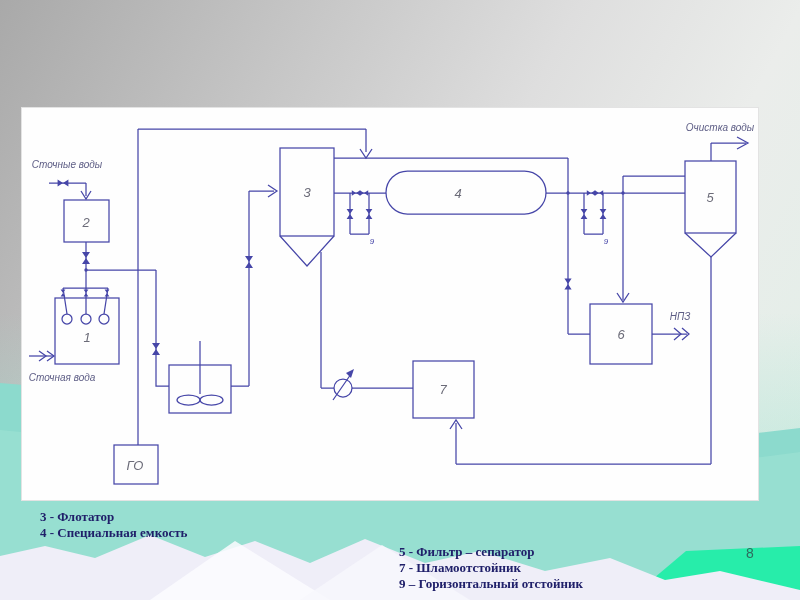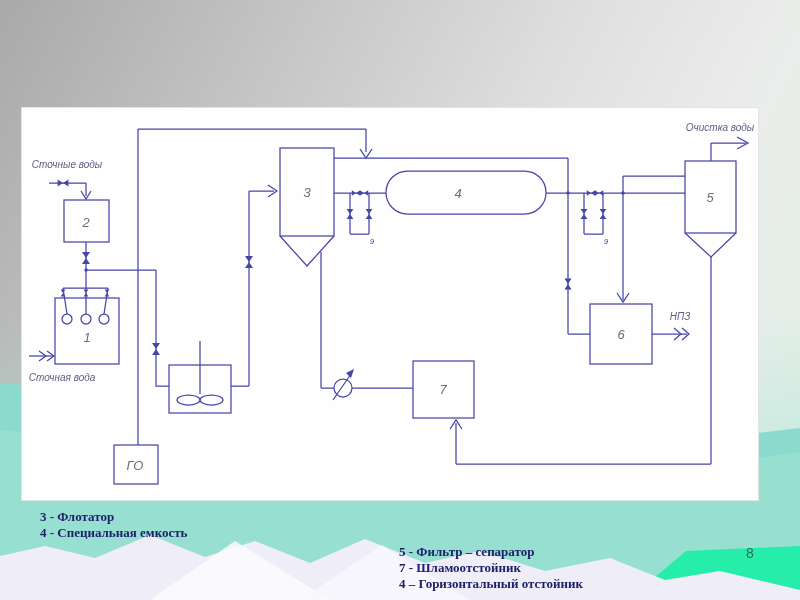--- a/index.html
+++ b/index.html
@@ -157,18 +157,18 @@
     </svg>
   </div>
 
   <div class="legend legend-left">
     <div>3 - Флотатор</div>
     <div>4 - Специальная емкость</div>
   </div>
   <div class="legend legend-right">
     <div>5 - Фильтр – сепаратор</div>
     <div>7 - Шламоотстойник</div>
-    <div>4 – Горизонтальный отстойник</div>
+    <div>9 – Горизонтальный отстойник</div>
   </div>
 
   <div class="page-number">8</div>
 
 </div>
 
 </body></html>

